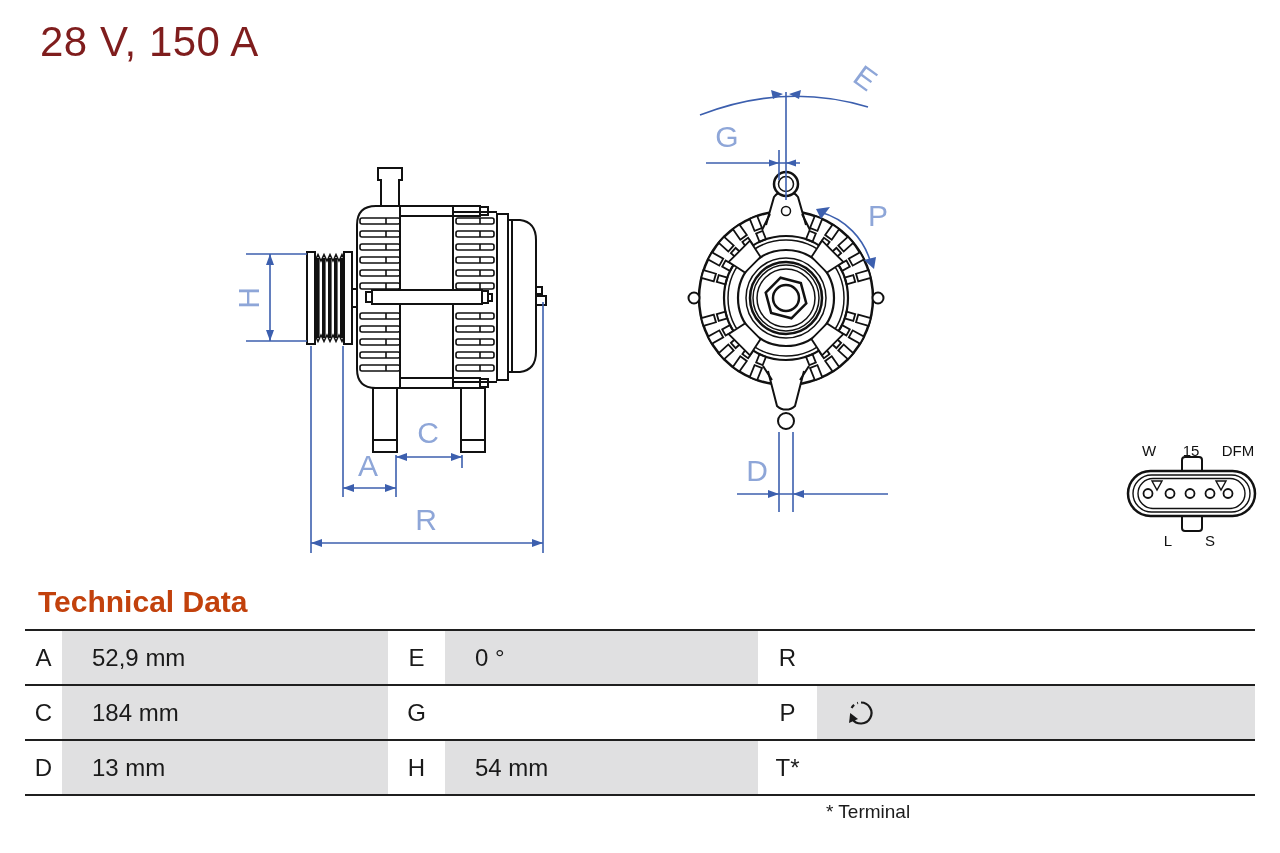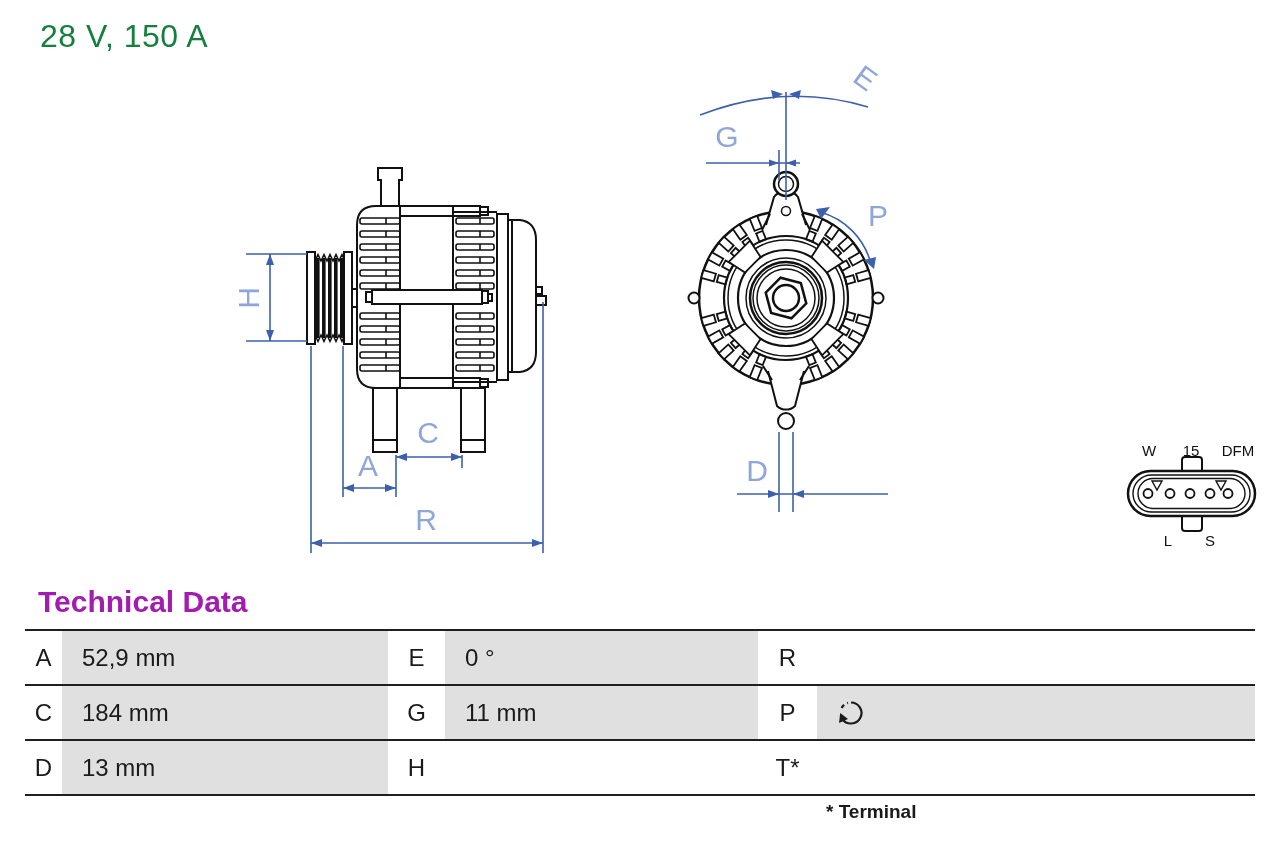--- a/index.html
+++ b/index.html
@@ -1,32 +1,32 @@
 <!DOCTYPE html>
 <html><head>
 <meta charset="utf-8">
 <style>
   html,body{margin:0;padding:0;background:#ffffff;}
   body{width:1280px;height:853px;position:relative;font-family:"Liberation Sans",sans-serif;color:#1a1a1a;overflow:hidden;}
-  .page-title{position:absolute;left:40px;top:18px;font-size:32px;letter-spacing:0.5px;color:#15803d;}
+  .page-title{position:absolute;left:40px;top:18px;font-size:42px;letter-spacing:0.5px;color:#7f1d1d;}
   svg text{font-family:"Liberation Sans",sans-serif;}
   .dim-label{fill:#8ea6d8;font-size:30px;}
   .conn-label{fill:#111;font-size:15px;}
 
   
-  .table-title{position:absolute;left:38px;top:585px;font-size:30px;font-weight:700;color:#a21caf;}
+  .table-title{position:absolute;left:38px;top:585px;font-size:30px;font-weight:700;color:#c2410c;}
   .tech-table{position:absolute;left:25px;top:629px;width:1230px;border-top:2px solid #1f1f1f;}
   .t-row{display:grid;grid-template-columns:363px 370px 497px;height:53px;border-bottom:2px solid #1f1f1f;}
   .t-cell{display:flex;align-items:stretch;font-size:24px;}
   .t-key{display:flex;align-items:center;justify-content:center;background:#ffffff;}
   .c1 .t-key{width:37px;}
   .c2 .t-key{width:57px;}
   .c3 .t-key{width:59px;}
-  .t-val{flex:1;display:flex;align-items:center;background:#e0e0e1;padding-left:20px;}
-  .footnote{position:absolute;left:826px;top:801px;font-size:19px;color:#1a1a1a;font-weight:bold;}
+  .t-val{flex:1;display:flex;align-items:center;background:#e0e0e1;padding-left:30px;}
+  .footnote{position:absolute;left:826px;top:801px;font-size:19px;color:#1a1a1a;}
 </style>
 </head>
 <body>
 
 <div class="page-title">28 V, 150 A</div>
 
 <svg width="1280" height="580" viewBox="0 0 1280 580" style="position:absolute;left:0;top:0;">
   <defs>
     <g id="slot" stroke="#111" stroke-width="1.8" fill="#fff">
       <rect x="782" y="211" width="8" height="13"></rect>
@@ -293,40 +293,40 @@
       <span class="t-key">R</span>
     </div>
   </div>
   <div class="t-row">
     <div class="t-cell c1">
       <span class="t-key">C</span>
       <span class="t-val">184 mm</span>
     </div>
     <div class="t-cell c2">
       <span class="t-key">G</span>
-      <span class="t-val">11 mm</span>
     </div>
     <div class="t-cell c3">
       <span class="t-key">P</span>
       <span class="t-val">
         <svg width="28" height="28" viewBox="0 0 28 28" style="display:block;">
           <path d="M14,3.5 A10.5,10.5 0 1 1 5.2,19.8" fill="none" stroke="#1a1a1a" stroke-width="2.2"></path>
           <path d="M4.6,9 A10.5,10.5 0 0 1 11,3.9" fill="none" stroke="#1a1a1a" stroke-width="2.2" stroke-dasharray="4 3.5"></path>
           <polygon points="2,24 3.2,14 11,20" fill="#1a1a1a"></polygon>
         </svg>
       </span>
     </div>
   </div>
   <div class="t-row">
     <div class="t-cell c1">
       <span class="t-key">D</span>
       <span class="t-val">13 mm</span>
     </div>
     <div class="t-cell c2">
       <span class="t-key">H</span>
+      <span class="t-val">54 mm</span>
     </div>
     <div class="t-cell c3">
       <span class="t-key">T*</span>
     </div>
   </div>
 </div>
 
 <div class="footnote">* Terminal</div>
 
 </body></html>

